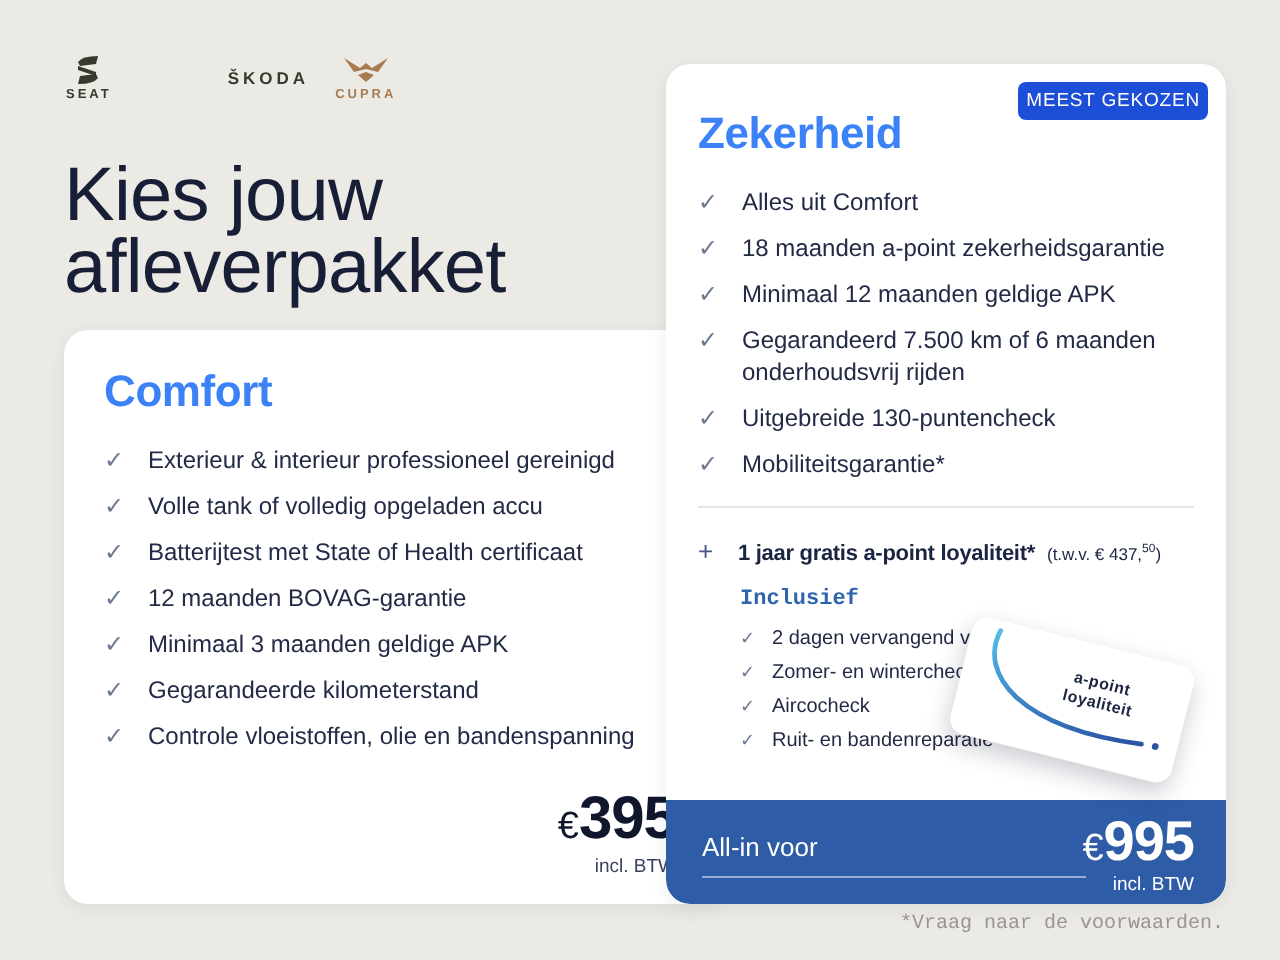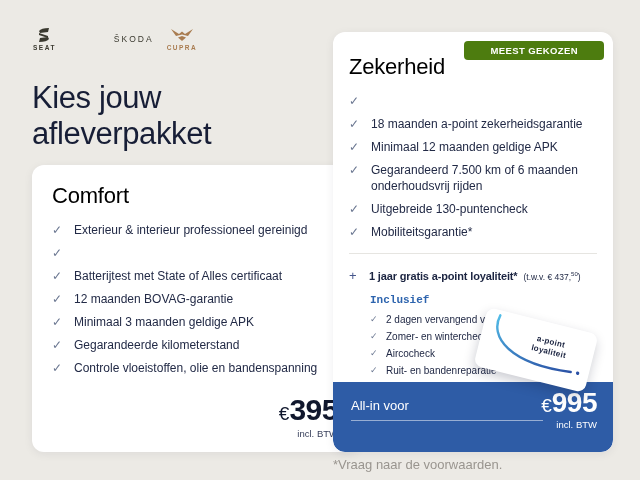--- a/index.html
+++ b/index.html
@@ -10,58 +10,58 @@
     font-family:"Liberation Sans", sans-serif;
     color:#1B2441;
     overflow:hidden;
   }
 
   
   .brand-row { position:absolute; left:33px; top:27px; display:flex; align-items:center; gap:13px; }
   .brand { display:flex; flex-direction:column; align-items:center; gap:1px; }
   .brand-seat { color:#3A392F; }
   .brand-seat .wordmark { font-size:6.5px; font-weight:bold; letter-spacing:1.5px; color:#3A392F; }
-  .brand-skoda .wordmark { font-size:8.5px; font-weight:normal; letter-spacing:2px; color:#3A392F;padding-left:45px; }
+  .brand-skoda .wordmark { font-size:8.5px; font-weight:bold; letter-spacing:2px; color:#3A392F;padding-left:45px; }
   .brand-cupra .wordmark { font-size:6.5px; font-weight:bold; letter-spacing:1.5px; color:#A97C50; }
 
   
   .page-heading {
     position:absolute; left:32px; top:80px; width:280px;
-    font-size:31px; line-height:36px; font-weight:500;
+    font-size:38px; line-height:36px; font-weight:500;
     color:#171E36; letter-spacing:-0.4px;
   }
 
   
   .card {
     position:absolute; background:#fff; border-radius:12px;
     box-shadow:0 2px 10px rgba(30,35,60,0.07);
   }
   .card-comfort { left:32px; top:165px; width:328px; height:287px; padding:18px 20px; }
   .card-zekerheid { left:333px; top:32px; width:280px; height:420px; padding:18px 16px; overflow:hidden; }
 
-  .card-title { font-size:22px; font-weight:normal; color:#000000; letter-spacing:-0.2px; margin-bottom:13px; }
+  .card-title { font-size:22px; font-weight:bold; color:#3b82f6; letter-spacing:-0.2px; margin-bottom:13px; }
   .card-zekerheid .card-title { margin-top:4px; }
 
   .check-list { list-style:none; display:flex; flex-direction:column; gap:7px; }
   .check-list li { display:flex; gap:8px; font-size:12px; line-height:16px; color:#222A46; }
   .check-icon { flex:0 0 14px; color:#6C7892; font-size:12px; line-height:16px; }
 
   
   .price-block { position:absolute; right:22px; bottom:13px; text-align:right; }
   .price-line { color:#10172D; white-space:nowrap; }
   .price-euro { font-size:19px; font-weight:500; }
   .price-num { font-size:30px; font-weight:bold; letter-spacing:-0.5px;margin-top:31px; }
   .price-note { font-size:9.5px; color:#39415C; margin-top:1px; }
 
   
   .badge {
     position:absolute; top:9px; right:9px;
-    background:#4d7c0f; color:#fff;
-    font-size:9.5px; font-weight:bold; letter-spacing:0.4px;
-    padding:4px 26px; border-radius:4px;
+    background:#1d4ed8; color:#fff;
+    font-size:9.5px; font-weight:normal; letter-spacing:0.4px;
+    padding:4px 4px; border-radius:4px;
   }
 
   
   .divider { border-top:1px solid #E6E5E1; margin-top:13px; }
   .plus-row { display:flex; align-items:baseline; gap:6px; margin-top:14px; white-space:nowrap; }
   .plus-icon { flex:0 0 14px; color:#46568C; font-size:13px; font-weight:500; }
   .loyalty-title { font-size:11px; font-weight:bold; letter-spacing:-0.15px; color:#1B2441;text-align:right; }
   .loyalty-value { font-size:8.5px; color:#1B2441; }
   .loyalty-value sup { font-size:6px; }
 
@@ -76,32 +76,32 @@
     position:absolute; left:146px; top:288px; width:114px; height:60px;
     background:#fff; border-radius:8px; transform:rotate(14deg);
     box-shadow:0 5px 12px rgba(20,25,50,0.22); z-index:5;
   }
   .mini-card svg { position:absolute; left:0; top:0; }
   .mini-card-text { position:absolute; left:52px; top:14px; text-align:center;
     font-size:8px; font-weight:bold; color:#1B2441; line-height:10px; letter-spacing:0.3px; }
 
   
   .card-footer {
-    position:absolute; left:0; right:0; bottom:0; height:70px;
+    position:absolute; left:0; right:0; bottom:0; height:52px;
     background:#2E5CA6; border-radius:0 0 12px 12px; color:#fff;
   }
   .footer-label { position:absolute; left:18px; top:16px; font-size:13px; font-weight:500; }
   .footer-line { position:absolute; left:18px; top:38px; width:192px; height:1px; background:rgba(255,255,255,0.5); }
   .footer-price { position:absolute; right:16px; top:5px; white-space:nowrap; }
   .footer-price .price-euro { font-size:19px; font-weight:500; }
   .footer-price .price-num { font-size:28px; font-weight:bold; letter-spacing:-0.5px;text-align:center; }
   .footer-note { position:absolute; right:16px; top:37px; font-size:9.5px; }
 
-  .footnote { position:absolute; left:333px; top:457px; width:279px; text-align:left;
-    font-size:13px; color:#99958F; }
+  .footnote { position:absolute; left:333px; top:457px; width:279px; text-align:right;
+    font-size:10px; color:#99958F;font-family:Liberation Mono, monospace; }
 </style>
 </head>
 <body>
 
 <div class="brand-row">
   <div class="brand brand-seat">
     <svg width="18" height="16" viewBox="0 0 18 16">
       <path d="M14,1 Q6,1 4,4 L5,6 L13,5 Z" fill="#3A392F"></path>
       <path d="M4,15 Q12,15 14,12 L13,10 L5,11 Z" fill="#3A392F"></path>
       <path d="M4,6 L13,9 L13,11 L4,8 Z" fill="#3A392F"></path>
@@ -124,24 +124,25 @@
 
 <section class="card card-comfort">
   <h2 class="card-title">Comfort</h2>
   <ul class="check-list">
     <li>
         <span class="check-icon">✓</span>
         <span>Exterieur &amp; interieur professioneel gereinigd</span>
       </li>
     <li>
         <span class="check-icon">✓</span>
-      </li>
-    <li>
-        <span class="check-icon">✓</span>
-        <span>Batterijtest met State of Alles certificaat</span>
+        <span>Volle tank of volledig opgeladen accu</span>
+      </li>
+    <li>
+        <span class="check-icon">✓</span>
+        <span>Batterijtest met State of Health certificaat</span>
       </li>
     <li>
         <span class="check-icon">✓</span>
         <span>12 maanden BOVAG-garantie</span>
       </li>
     <li>
         <span class="check-icon">✓</span>
         <span>Minimaal 3 maanden geldige APK</span>
       </li>
     <li>
@@ -158,20 +159,21 @@
     <div class="price-note">incl. BTW</div>
   </div>
 </section>
 
 <section class="card card-zekerheid">
   <div class="badge">MEEST GEKOZEN</div>
   <h2 class="card-title">Zekerheid</h2>
   <ul class="check-list">
     <li>
         <span class="check-icon">✓</span>
+        <span>Alles uit Comfort</span>
       </li>
     <li>
         <span class="check-icon">✓</span>
         <span>18 maanden a-point zekerheidsgarantie</span>
       </li>
     <li>
         <span class="check-icon">✓</span>
         <span>Minimaal 12 maanden geldige APK</span>
       </li>
     <li>

